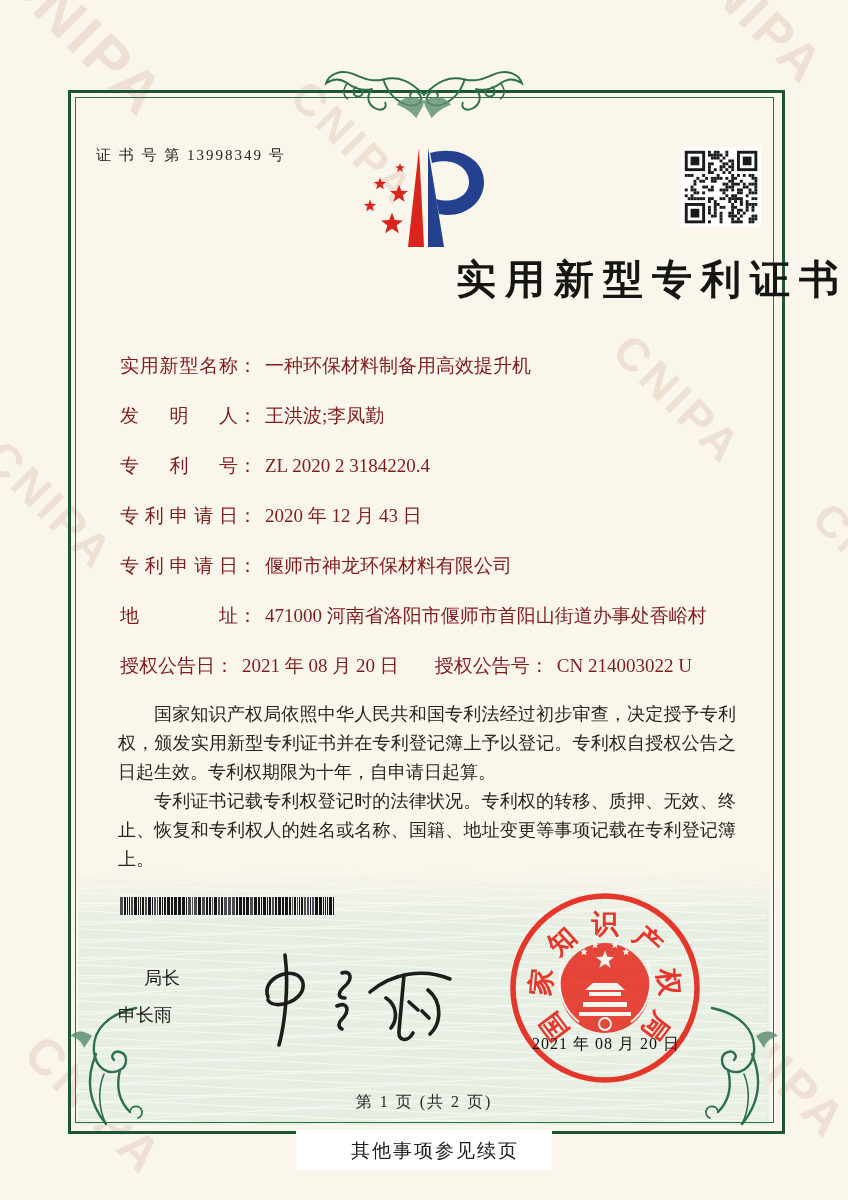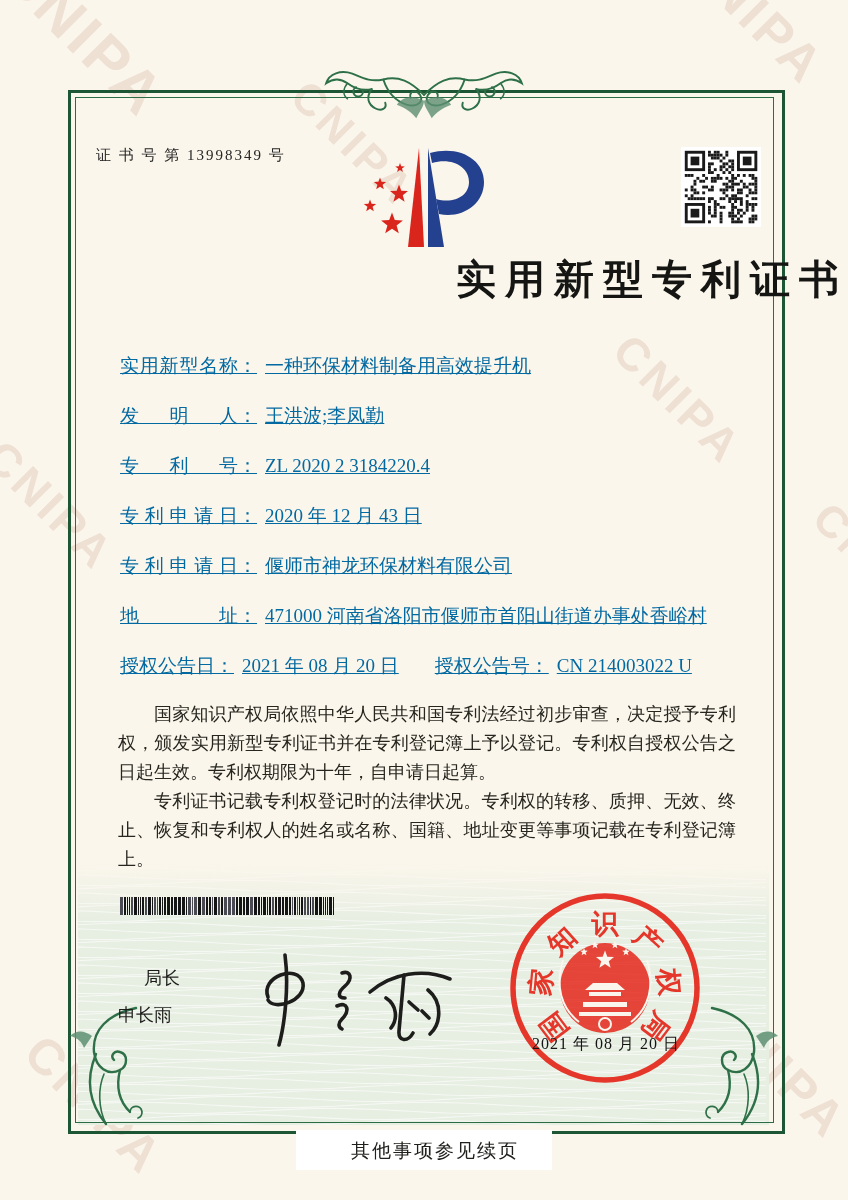--- a/index.html
+++ b/index.html
@@ -15,21 +15,21 @@
   .frame-inner{position:absolute;left:75px;top:97px;width:697px;height:1024px;
       border:1px solid #2c6b44;}
   .guilloche-wrap{position:absolute;left:78px;top:862px;width:691px;height:263px;}
   .guilloche-fade{position:absolute;left:0;top:0;width:100%;height:60px;
       background:linear-gradient(#fbf6ec,rgba(251,246,236,0));}
   .cert-no{position:absolute;left:96px;top:146px;font-size:15px;letter-spacing:2px;color:#252523;}
   .logo{position:absolute;left:358px;top:144px;width:134px;height:112px;}
   .qr{position:absolute;left:681px;top:147px;width:80px;height:80px;background:#fff;}
   .title{position:absolute;left:0;top:252px;width:100%;text-align:right;
       font-size:40px;font-weight:bold;letter-spacing:9px;color:#151513;}
-  .rows{position:absolute;left:120px;top:354px;width:614px;font-size:19px;color:#0369a1;text-decoration:underline;}
+  .rows{position:absolute;left:120px;top:354px;width:614px;font-size:19px;color:#7f1d1d;}
   .field-row{display:flex;align-items:flex-start;line-height:24px;margin-bottom:26px;}
   .field-label{display:inline-block;width:118px;text-align:justify;text-align-last:justify;flex:none;}
   .field-colon{flex:none;margin-right:8px;}
   .field-value{white-space:nowrap;}
   .grant2{margin-left:36px;display:flex;}
   .grant2 .field-label{width:auto;text-align-last:auto;}
   .paras{position:absolute;left:118px;top:700px;width:618px;font-size:18px;
       line-height:29px;color:#26261f;text-align:justify;}
   .paras p{margin:0;text-indent:2em;}
   .barcode{position:absolute;left:120px;top:897px;width:216px;height:18px;}
@@ -545,16 +545,17 @@
         <polygon points="80,102 120,102 112,95 88,95"></polygon>
         <rect x="84" y="104" width="32" height="4"></rect>
         <rect x="78" y="114" width="44" height="5"></rect>
         <rect x="74" y="124" width="52" height="4"></rect>
       </g>
       <circle cx="100" cy="136" r="6" fill="none" stroke="#fdf7ee" stroke-width="2"></circle>
     </g>
   </svg>
   <div class="seal-date">2021 年 08 月 20 日</div>
 
+  <div class="page-no">第 1 页 (共 2 页)</div>
   <div class="cont-strip"></div>
   <div class="cont-note">其他事项参见续页</div>
 
 </div>
 
 </body></html>

